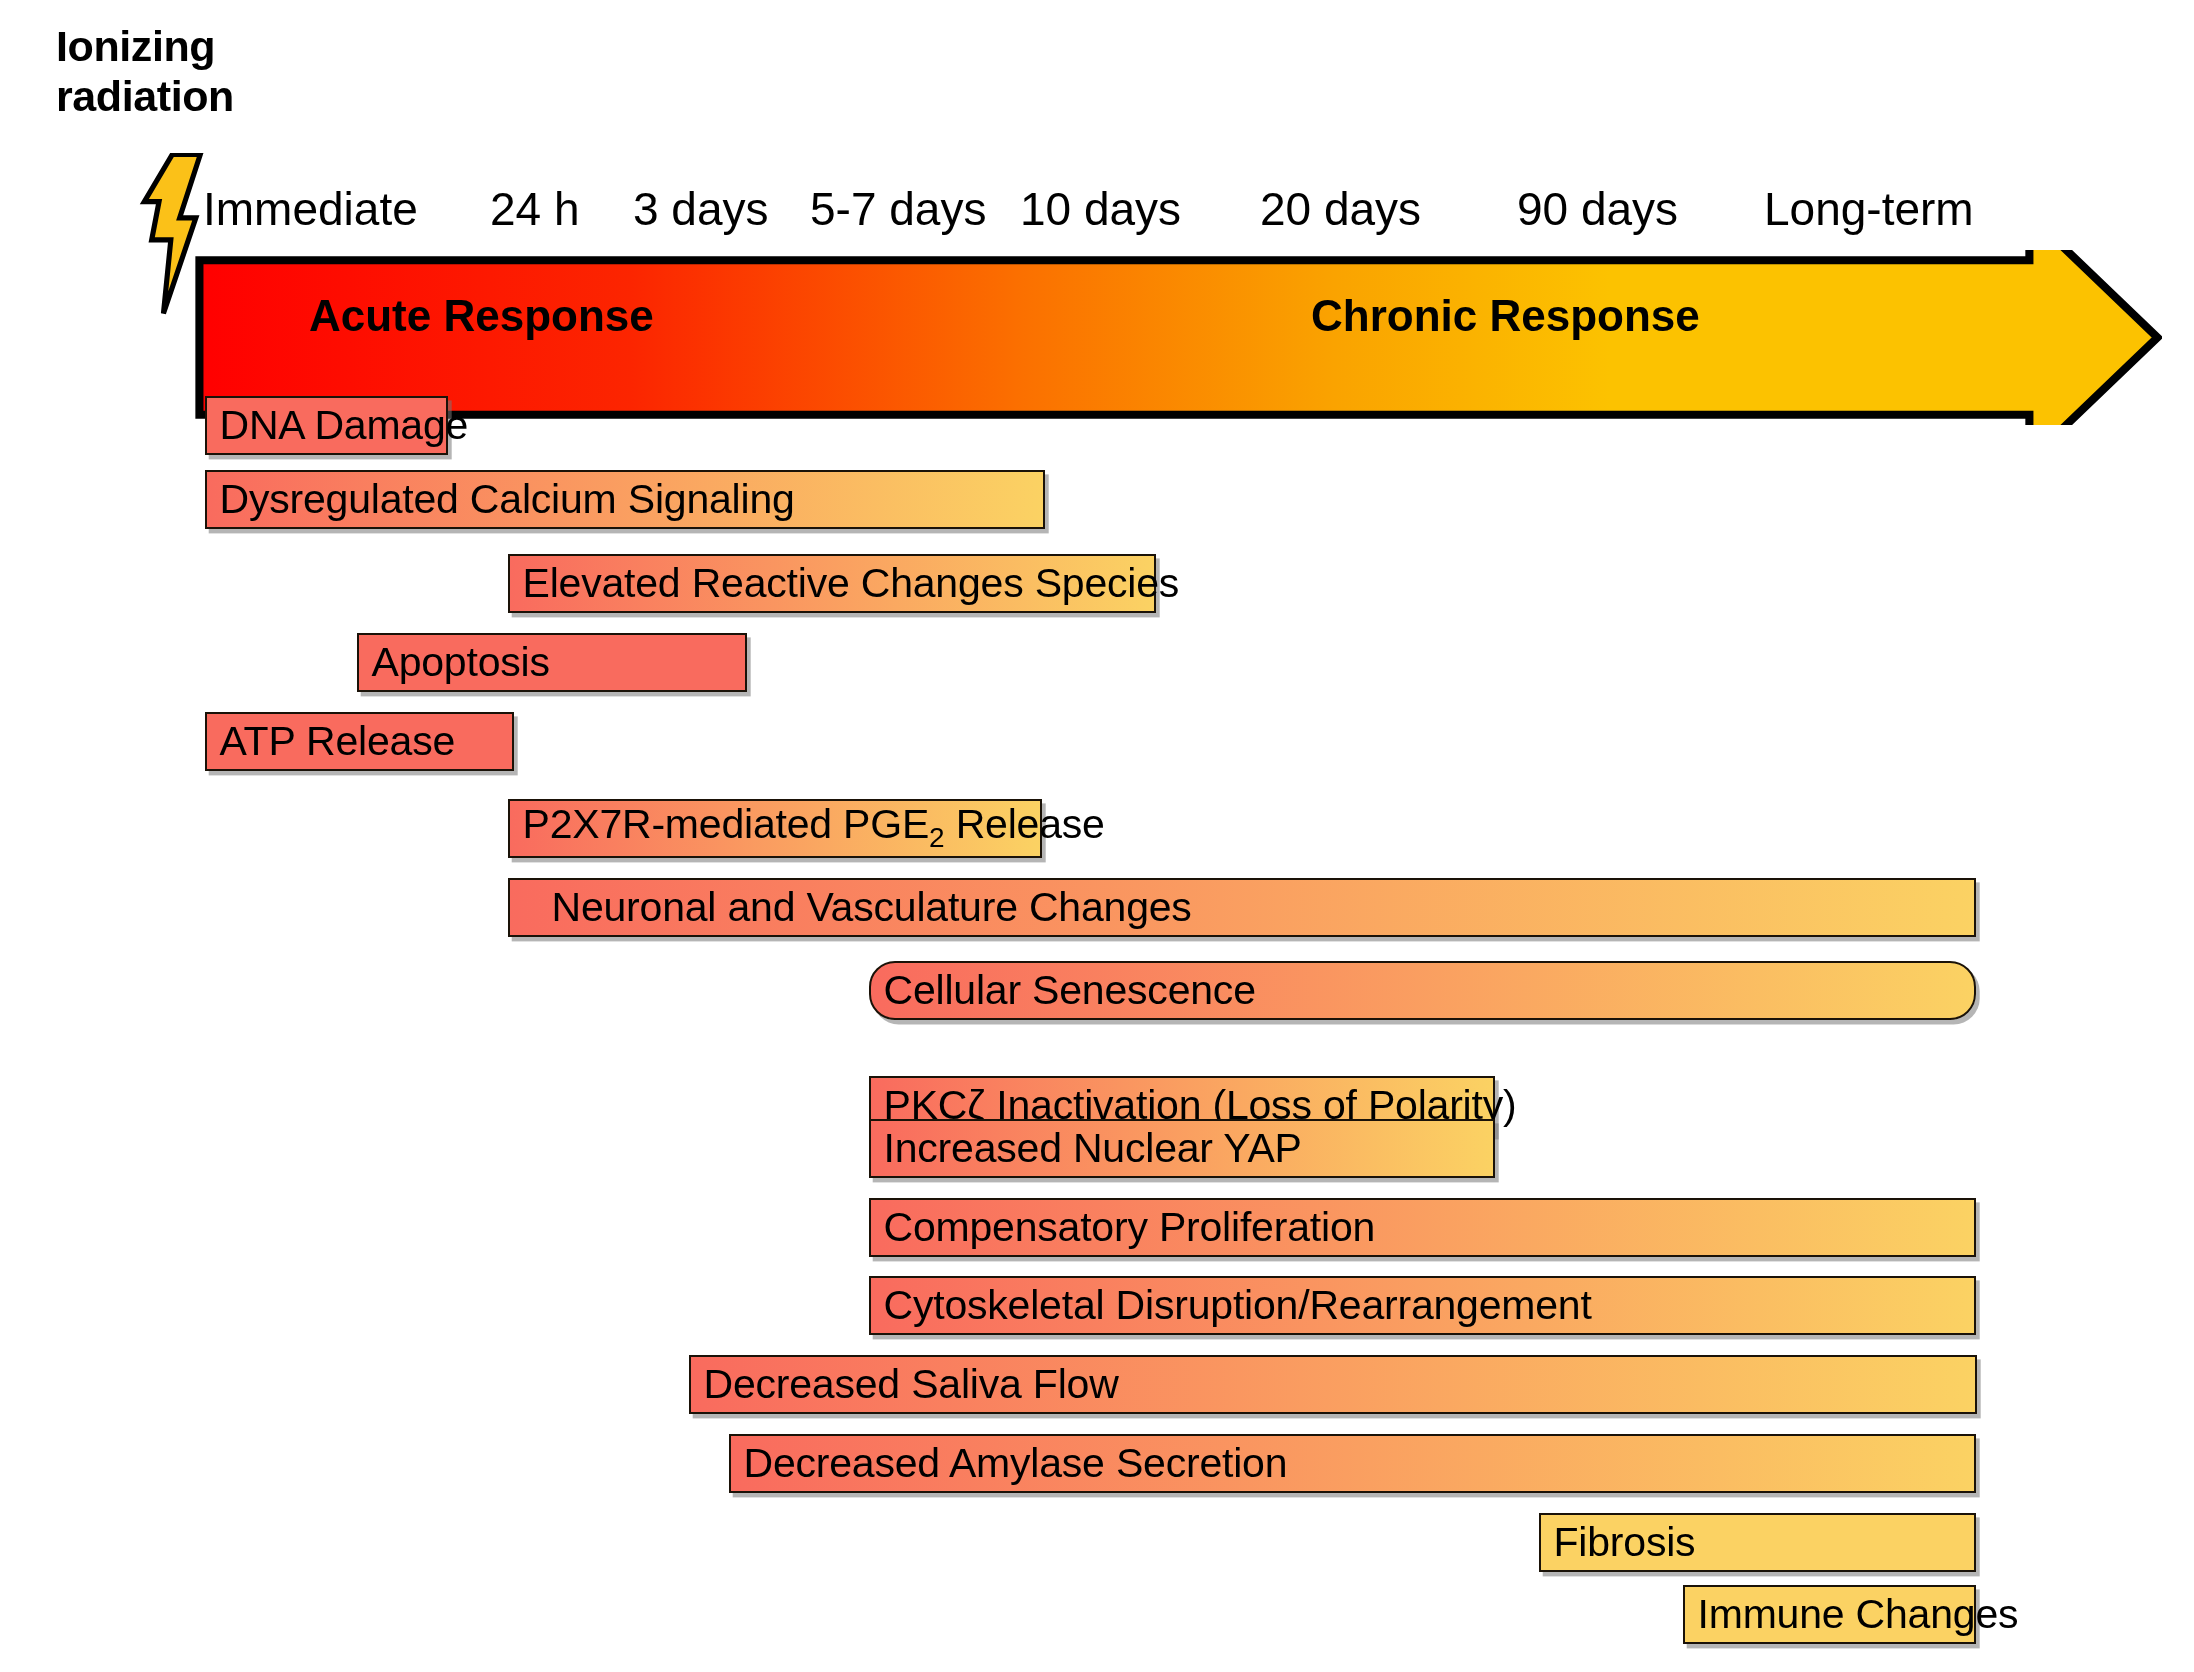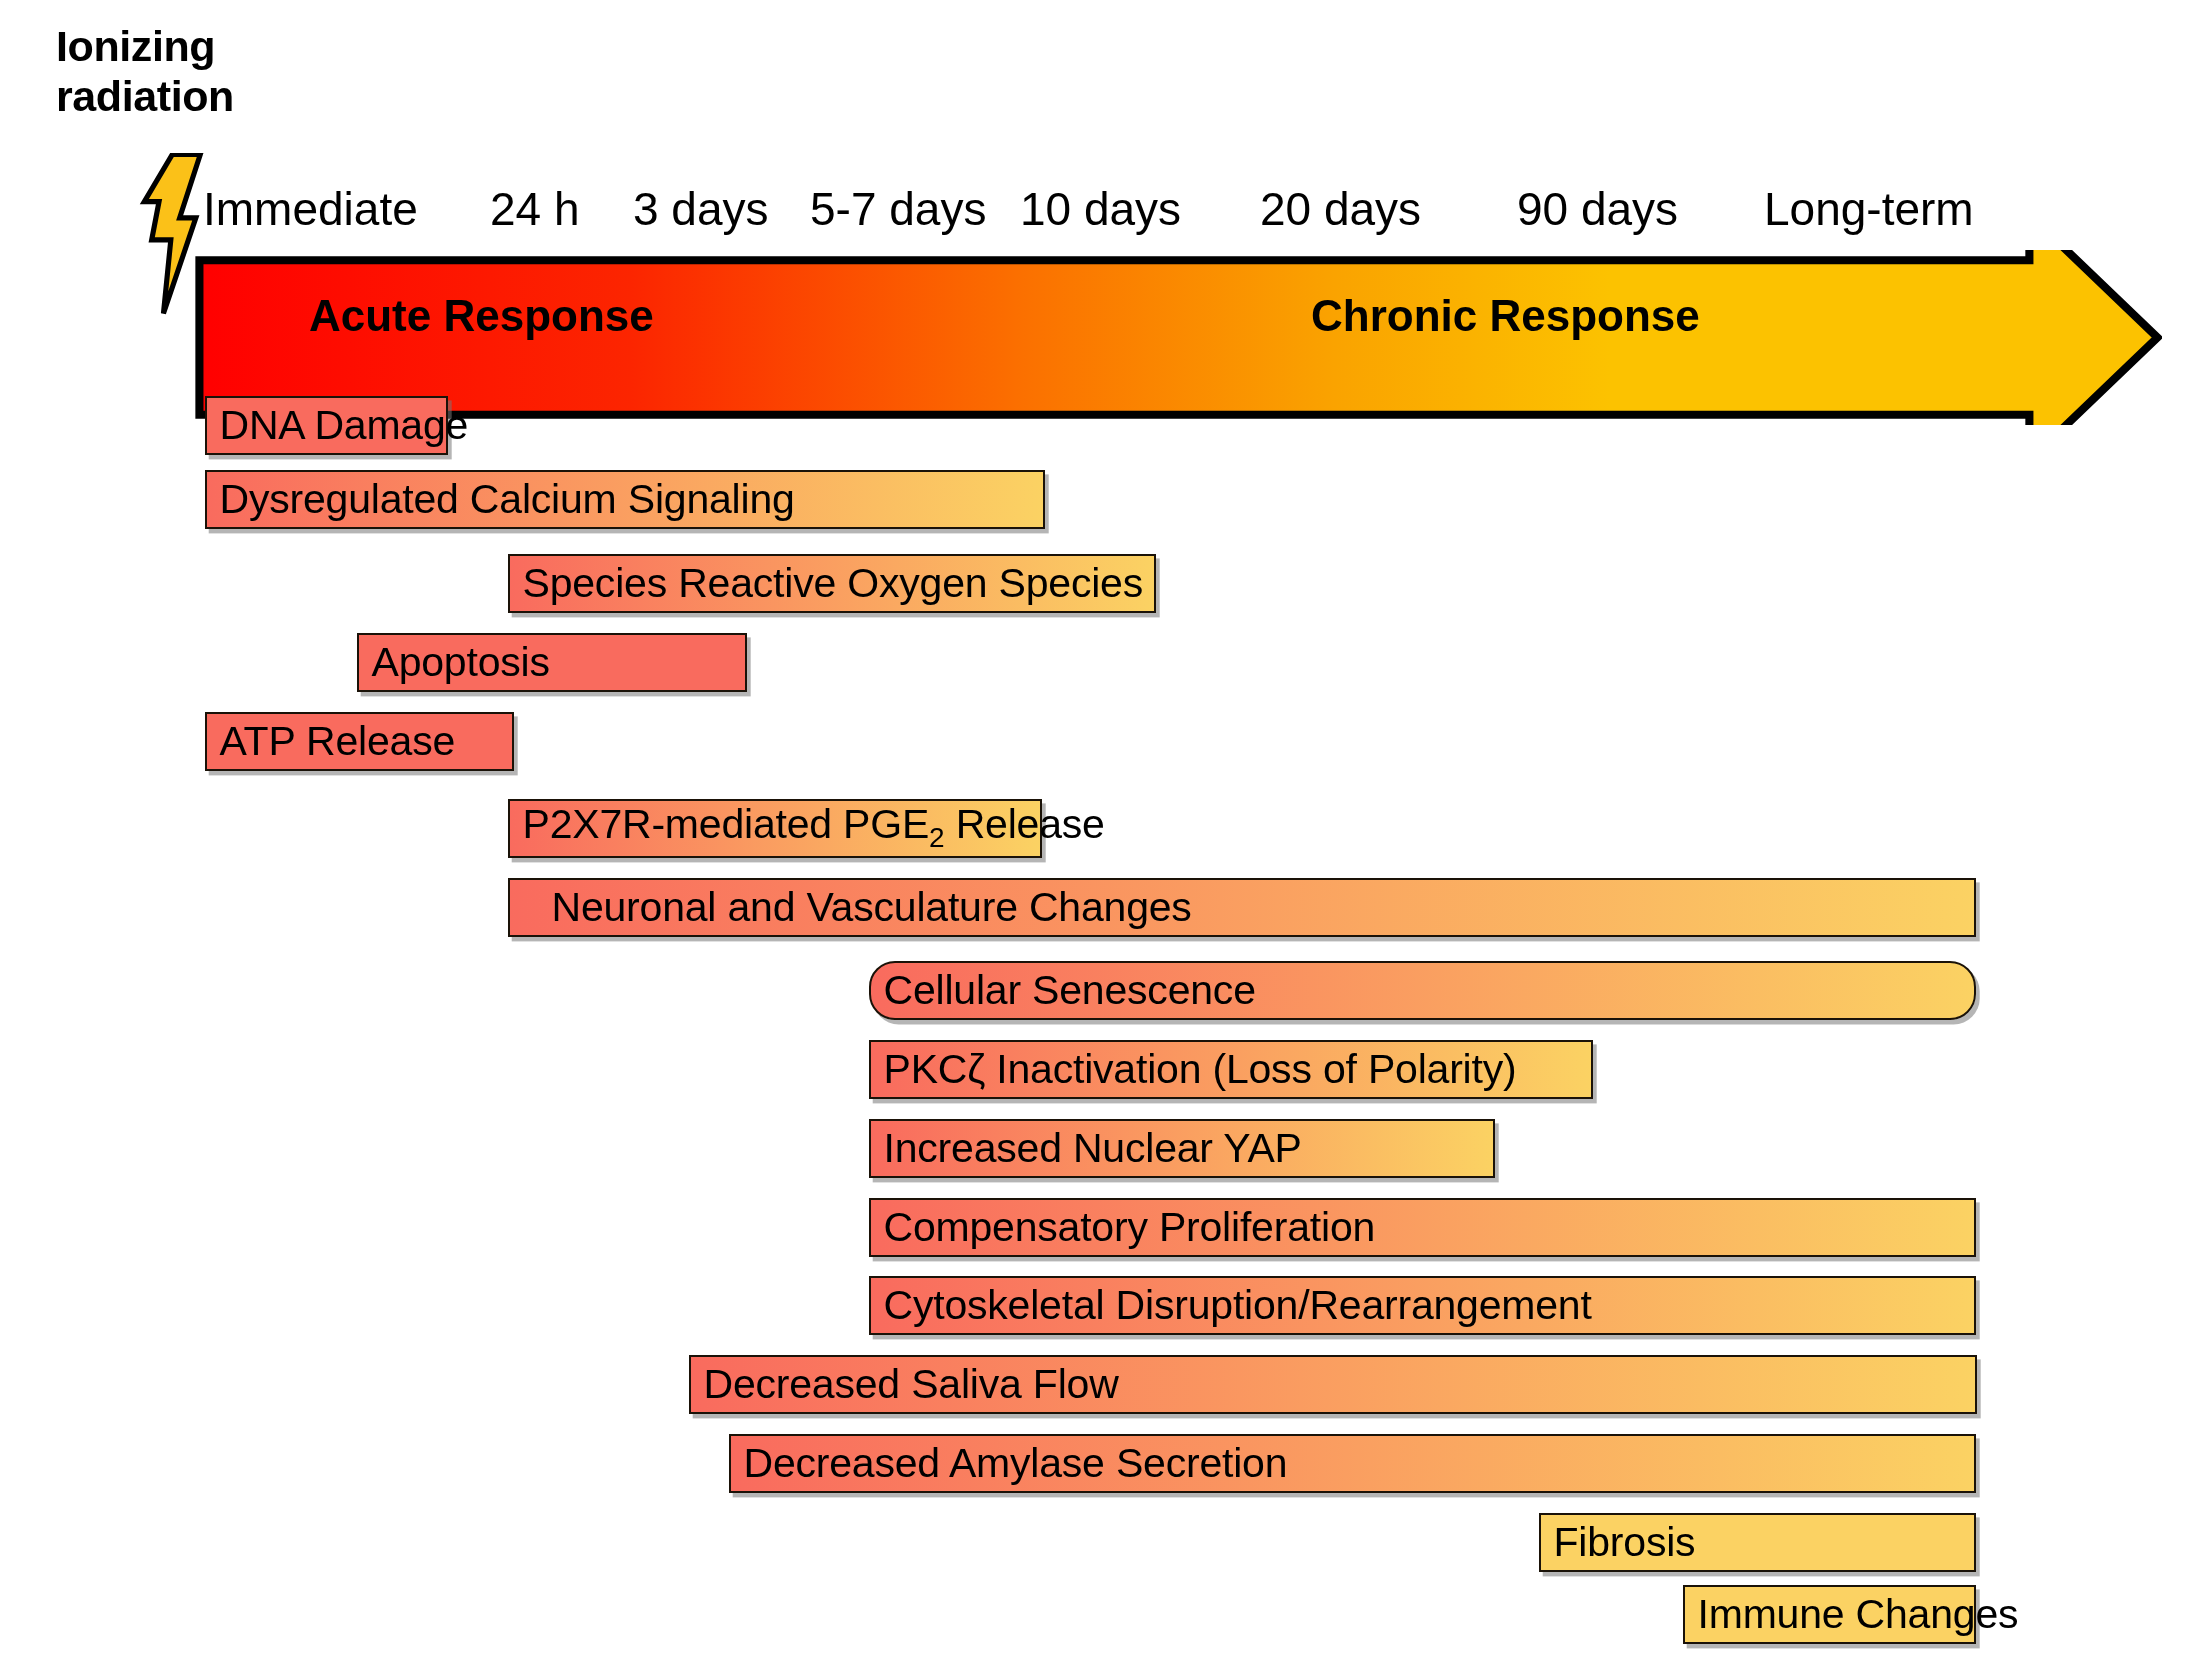--- a/index.html
+++ b/index.html
@@ -133,38 +133,38 @@
   <div class="arrow-phase-label" id="label-chronic">Chronic Response</div>
 
   <div id="event-bars">
       <div class="event-bar" style="left: 205px; top: 396px; width: 243px; background: linear-gradient(to right, rgb(249, 107, 94) 0%, rgb(249, 107, 94) 100%);">
         <span class="bar-text">DNA Damage</span>
       </div>
       <div class="event-bar" style="left: 205px; top: 470px; width: 840px; background: linear-gradient(to right, rgb(249, 107, 94) 0%, rgb(251, 210, 99) 100%);">
         <span class="bar-text">Dysregulated Calcium Signaling</span>
       </div>
       <div class="event-bar" style="left: 508px; top: 554px; width: 648px; background: linear-gradient(to right, rgb(249, 107, 94) 0%, rgb(251, 210, 99) 100%);">
-        <span class="bar-text">Species Reactive Oxygen Species</span>
+        <span class="bar-text">Elevated Reactive Changes Species</span>
       </div>
       <div class="event-bar" style="left: 357px; top: 633px; width: 390px; background: linear-gradient(to right, rgb(249, 107, 94) 0%, rgb(249, 107, 94) 100%);">
         <span class="bar-text">Apoptosis</span>
       </div>
       <div class="event-bar" style="left: 205px; top: 712px; width: 309px; background: linear-gradient(to right, rgb(249, 107, 94) 0%, rgb(249, 107, 94) 100%);">
         <span class="bar-text">ATP Release</span>
       </div>
       <div class="event-bar" style="left: 508px; top: 799px; width: 534px; background: linear-gradient(to right, rgb(249, 107, 94) 0%, rgb(251, 210, 99) 100%);">
         <span class="bar-text">P2X7R-mediated PGE<sub>2</sub> Release</span>
       </div>
       <div class="event-bar" style="left: 508px; top: 878px; width: 1468px; background: linear-gradient(to right, rgb(249, 107, 94) 0%, rgb(251, 210, 99) 100%); padding-left: 29px;">
         <span class="bar-text">Neuronal and Vasculature Changes</span>
       </div>
       <div class="event-bar" style="left: 869px; top: 961px; width: 1107px; background: linear-gradient(to right, rgb(249, 107, 94) 0%, rgb(251, 210, 99) 100%); border-radius: 26px;">
         <span class="bar-text">Cellular Senescence</span>
       </div>
-      <div class="event-bar" style="left: 869px; top: 1040px; width: 724px; background: linear-gradient(to right, rgb(249, 107, 94) 0%, rgb(251, 210, 99) 100%); text-align: center;">
+      <div class="event-bar" style="left: 869px; top: 1076px; width: 626px; background: linear-gradient(to right, rgb(249, 107, 94) 0%, rgb(251, 210, 99) 100%); text-align: center;">
         <span class="bar-text">PKCζ Inactivation (Loss of Polarity)</span>
       </div>
       <div class="event-bar" style="left: 869px; top: 1119px; width: 626px; background: linear-gradient(to right, rgb(249, 107, 94) 0%, rgb(251, 210, 99) 100%);">
         <span class="bar-text">Increased Nuclear YAP</span>
       </div>
       <div class="event-bar" style="left: 869px; top: 1198px; width: 1107px; background: linear-gradient(to right, rgb(249, 107, 94) 0%, rgb(251, 210, 99) 100%);">
         <span class="bar-text">Compensatory Proliferation</span>
       </div>
       <div class="event-bar" style="left: 869px; top: 1276px; width: 1107px; background: linear-gradient(to right, rgb(249, 107, 94) 0%, rgb(251, 210, 99) 100%);">
         <span class="bar-text">Cytoskeletal Disruption/Rearrangement</span>

